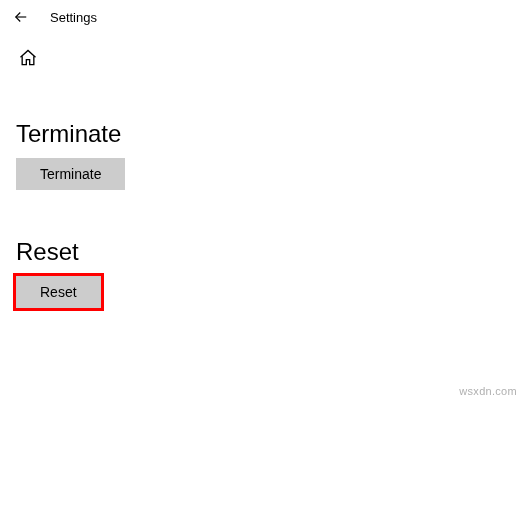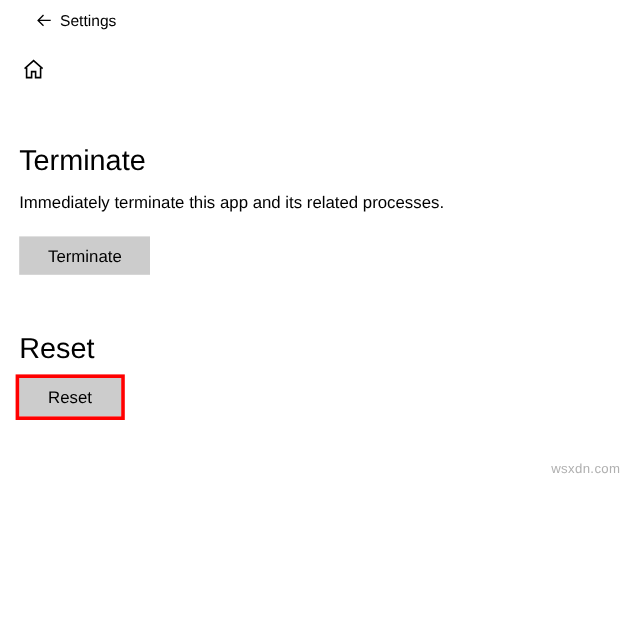--- a/index.html
+++ b/index.html
@@ -11,22 +11,22 @@
       font-family: "Segoe UI", -apple-system, sans-serif;
       background: #ffffff;
       width: 523px;
       height: 517px;
       color: #000000;
       position: relative;
     }
     .header {
       display: flex;
       align-items: center;
-      padding: 8px 28px;
-      gap: 4px;
+      padding: 8px 12px;
+      gap: 20px;
     }
     .back-icon {
       font-size: 16px;
       cursor: pointer;
       display: flex;
       align-items: center;
     }
     .page-title {
       font-size: 13px;
       font-weight: 400;
@@ -102,21 +102,20 @@
       <path d="M3 11l9-8 9 8"></path>
       <path d="M5 10v10h5v-6h4v6h5V10"></path>
     </svg>
   </span>
 </div>
 
 <div class="content">
 
   <div class="section">
     <h2 class="section-title">Terminate</h2>
-    <p class="section-desc">Immediately terminate this app and its related processes.</p>
     <button class="btn">Terminate</button>
   </div>
 
   <div class="section">
     <h2 class="section-title">Reset</h2>
 
     <button class="btn btn-highlight">Reset</button>
   </div>
 
 </div>

